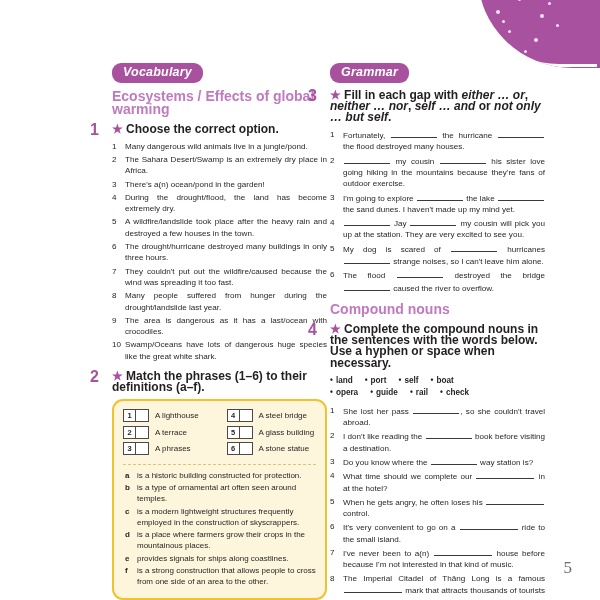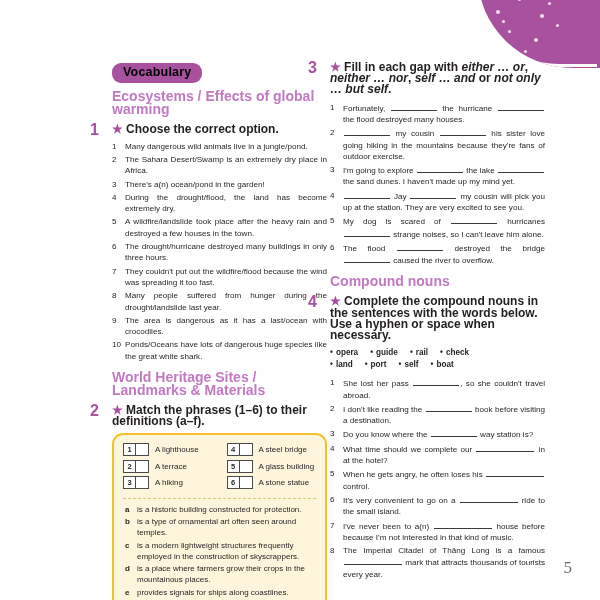--- a/index.html
+++ b/index.html
@@ -30,26 +30,27 @@
   }
   .blob .dot{position:absolute;background:#f3dff1;border-radius:50%;}
 
   
   .col{position:absolute;top:62px;width:215px;}
   .col-left{left:112px;}
   .col-right{left:330px;}
 
   .secttab{
     display:inline-block;
-    background:#a8519f;color:#000000;
+    background:#a8519f;color:#ffffff;
     font-size:12.5px;font-weight:bold;
     padding:2.5px 11px 3.5px 11px;
     border-radius:9px;
     letter-spacing:.2px;
     margin-bottom:7px;
+    font-style:italic;
   }
   .subhead{
     color:#c07ac0;font-size:14px;font-weight:bold;
     line-height:13px;margin:0 0 8px 0;
   }
   .ex{position:relative;margin-bottom:9px;}
   .exnum{
     position:absolute;left:-22px;top:-3px;
     color:#a8519f;font-size:16px;font-weight:bold;
   }
@@ -147,28 +148,27 @@
         <span class="star">★</span>
         <span>Choose the correct option.</span>
       </p>
       <ol class="items" id="ex1-items">
           <li><span class="n">1</span>Many dangerous wild animals live in a <b>jungle/pond</b>.</li>
           <li><span class="n">2</span>The Sahara <b>Desert/Swamp</b> is an extremely dry place in Africa.</li>
           <li><span class="n">3</span>There's a(n) <b>ocean/pond</b> in the garden!</li>
           <li><span class="n">4</span>During the <b>drought/flood</b>, the land has become extremely dry.</li>
           <li><span class="n">5</span>A <b>wildfire/landslide</b> took place after the heavy rain and destroyed a few houses in the town.</li>
           <li><span class="n">6</span>The <b>drought/hurricane</b> destroyed many buildings in only three hours.</li>
-          <li><span class="n">7</span>They couldn't put out the <b>wildfire/flood</b> because the wind was spreading it too fast.</li>
+          <li><span class="n">7</span>They couldn't put out the <b>wildfire/caused</b> because the wind was spreading it too fast.</li>
           <li><span class="n">8</span>Many people suffered from hunger during the <b>drought/landslide</b> last year.</li>
           <li><span class="n">9</span>The area is dangerous as it has a <b>last/ocean</b> with crocodiles.</li>
-          <li><span class="n">10</span><b>Ponds/Oceans</b> have lots of dangerous huge species like the great white shark.</li>
+          <li><span class="n">10</span><b>Swamp/Oceans</b> have lots of dangerous huge species like the great white shark.</li>
         </ol>
     </div>
 
-    <p class="subhead">World Heritage Sites / Landmarks &amp; Materials</p>
 
     <div class="ex">
       <div class="exnum">2</div>
       <p class="rubric">
         <span class="star">★</span>
         <span>Match the phrases (1–6) to their definitions (a–f).</span>
       </p>
 
       <div class="matchbox">
         <div class="mgrid">
@@ -179,21 +179,21 @@
                 <span class="mlabel">A lighthouse</span>
               </div>
               <div class="mrow">
                 <span class="mnum">2</span>
                 <span class="mans"></span>
                 <span class="mlabel">A terrace</span>
               </div>
               <div class="mrow">
                 <span class="mnum">3</span>
                 <span class="mans"></span>
-                <span class="mlabel">A hiking</span>
+                <span class="mlabel">A phrases</span>
               </div>
             </div>
           <div class="mcol" id="match-right">
               <div class="mrow">
                 <span class="mnum">4</span>
                 <span class="mans"></span>
                 <span class="mlabel">A steel bridge</span>
               </div>
               <div class="mrow">
                 <span class="mnum">5</span>
@@ -215,20 +215,21 @@
             <li><span class="l">d</span>is a place where farmers grow their crops in the mountainous places.</li>
             <li><span class="l">e</span>provides signals for ships along coastlines.</li>
             <li><span class="l">f</span>is a strong construction that allows people to cross from one side of an area to the other.</li>
           </ul>
       </div>
     </div>
   </div>
 
   <div class="col col-right">
 
+    <div class="secttab">Grammar</div>
 
 
     <div class="ex">
       <div class="exnum">3</div>
       <p class="rubric">
         <span class="star">★</span>
         <span id="ex3-rubric">Fill in each gap with <i>either … or</i>, <i>neither … nor</i>, <i>self … and</i> or <i>not only … but self</i>.</span>
       </p>
       <ol class="items" id="ex3-items">
           <li><span class="n">1</span>Fortunately, <span class="gap"></span> the hurricane <span class="gap"></span> the flood destroyed many houses.</li>
@@ -242,22 +243,22 @@
 
     <p class="subhead">Compound nouns</p>
 
     <div class="ex">
       <div class="exnum">4</div>
       <p class="rubric">
         <span class="star">★</span>
         <span>Complete the compound nouns in the sentences with the words below. Use a hyphen or space when necessary.</span>
       </p>
       <div class="wordbank">
+        <div class="wbrow" id="wb-row1"><span>land</span><span>port</span><span>self</span><span>boat</span></div>
         <div class="wbrow" id="wb-row2"><span>opera</span><span>guide</span><span>rail</span><span>check</span></div>
-        <div class="wbrow" id="wb-row1"><span>land</span><span>port</span><span>self</span><span>boat</span></div>
       </div>
       <ol class="items" id="ex4-items">
           <li><span class="n">1</span>She lost her pass <span class="gap"></span>, so she couldn't travel abroad.</li>
           <li><span class="n">2</span>I don't like reading the <span class="gap"></span> book before visiting a destination.</li>
           <li><span class="n">3</span>Do you know where the <span class="gap"></span> way station is?</li>
           <li><span class="n">4</span>What time should we complete our <span class="gap lg"></span> in at the hotel?</li>
           <li><span class="n">5</span>When he gets angry, he often loses his <span class="gap lg"></span> control.</li>
           <li><span class="n">6</span>It's very convenient to go on a <span class="gap lg"></span> ride to the small island.</li>
           <li><span class="n">7</span>I've never been to a(n) <span class="gap lg"></span> house before because I'm not interested in that kind of music.</li>
           <li><span class="n">8</span>The Imperial Citadel of Thăng Long is a famous <span class="gap lg"></span> mark that attracts thousands of tourists every year.</li>

